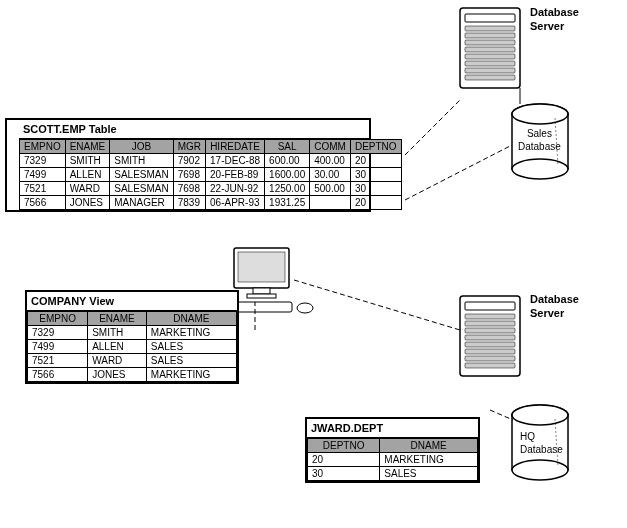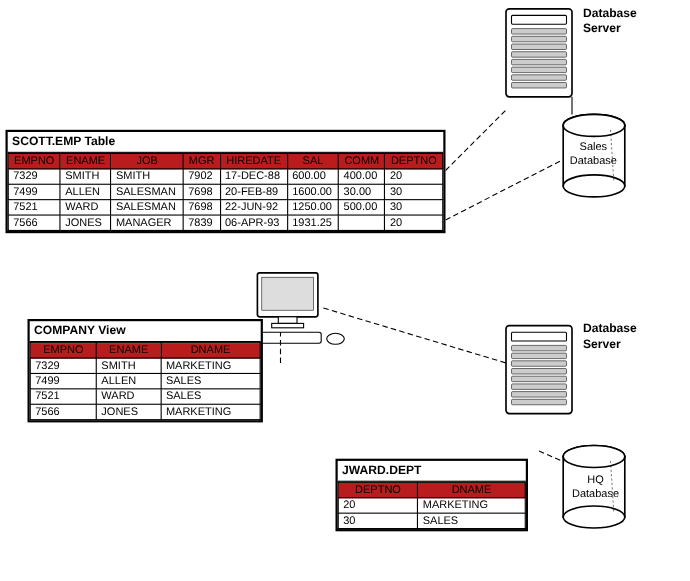--- a/index.html
+++ b/index.html
@@ -42,28 +42,29 @@
 
     .data-table th, .data-table td {
       border: 1px solid #000;
       padding: 1px 4px;
       white-space: nowrap;
       font-size: 10px;
     }
 
     .data-table th {
       font-weight: normal;
-      background: #b91c1c;
+      background: #a3a3a3;
     }
 
     
     .emp-table-box {
       top: 118px;
       left: 5px;
-      width: 400px;
+      width: 366px;
+      padding-left: 12px;
     }
 
     
     .company-view-box {
       top: 290px;
       left: 25px;
       width: 214px;
     }
 
     
@@ -265,15 +266,15 @@
       </tbody>
     </table>
   </div>
 
   <div style="position:absolute; top:5px; left:530px; font-weight:bold; font-size:11px; line-height:1.3;">Database<br>Server</div>
 
   <div style="position:absolute; top:127px; left:518px; font-size:10px; text-align:center; line-height:1.3;">Sales<br>Database</div>
 
   <div style="position:absolute; top:292px; left:530px; font-weight:bold; font-size:11px; line-height:1.3;">Database<br>Server</div>
 
-  <div style="position:absolute; top:430px; left:520px; font-size:10px; text-align:center; line-height:1.3;">HQ<br>Database</div>
+  <div style="position:absolute; top:430px; left:520px; font-size:10px; text-align:left; line-height:1.3;">HQ<br>Database</div>
 
 </div>
 
 </body></html>

